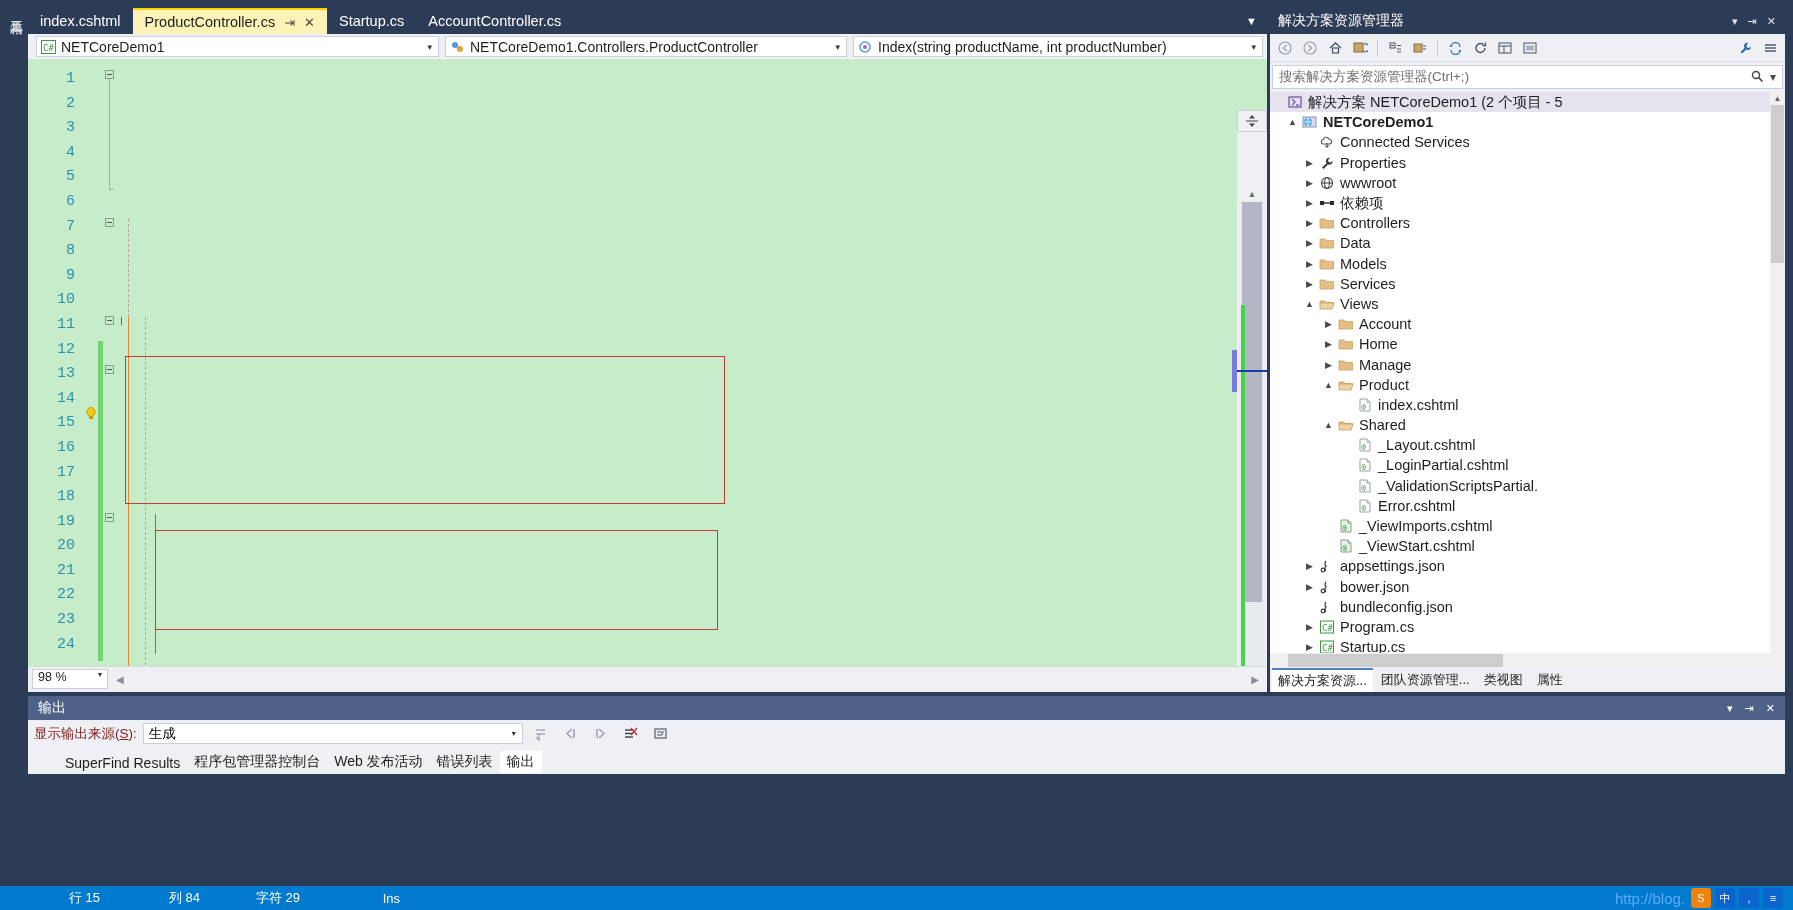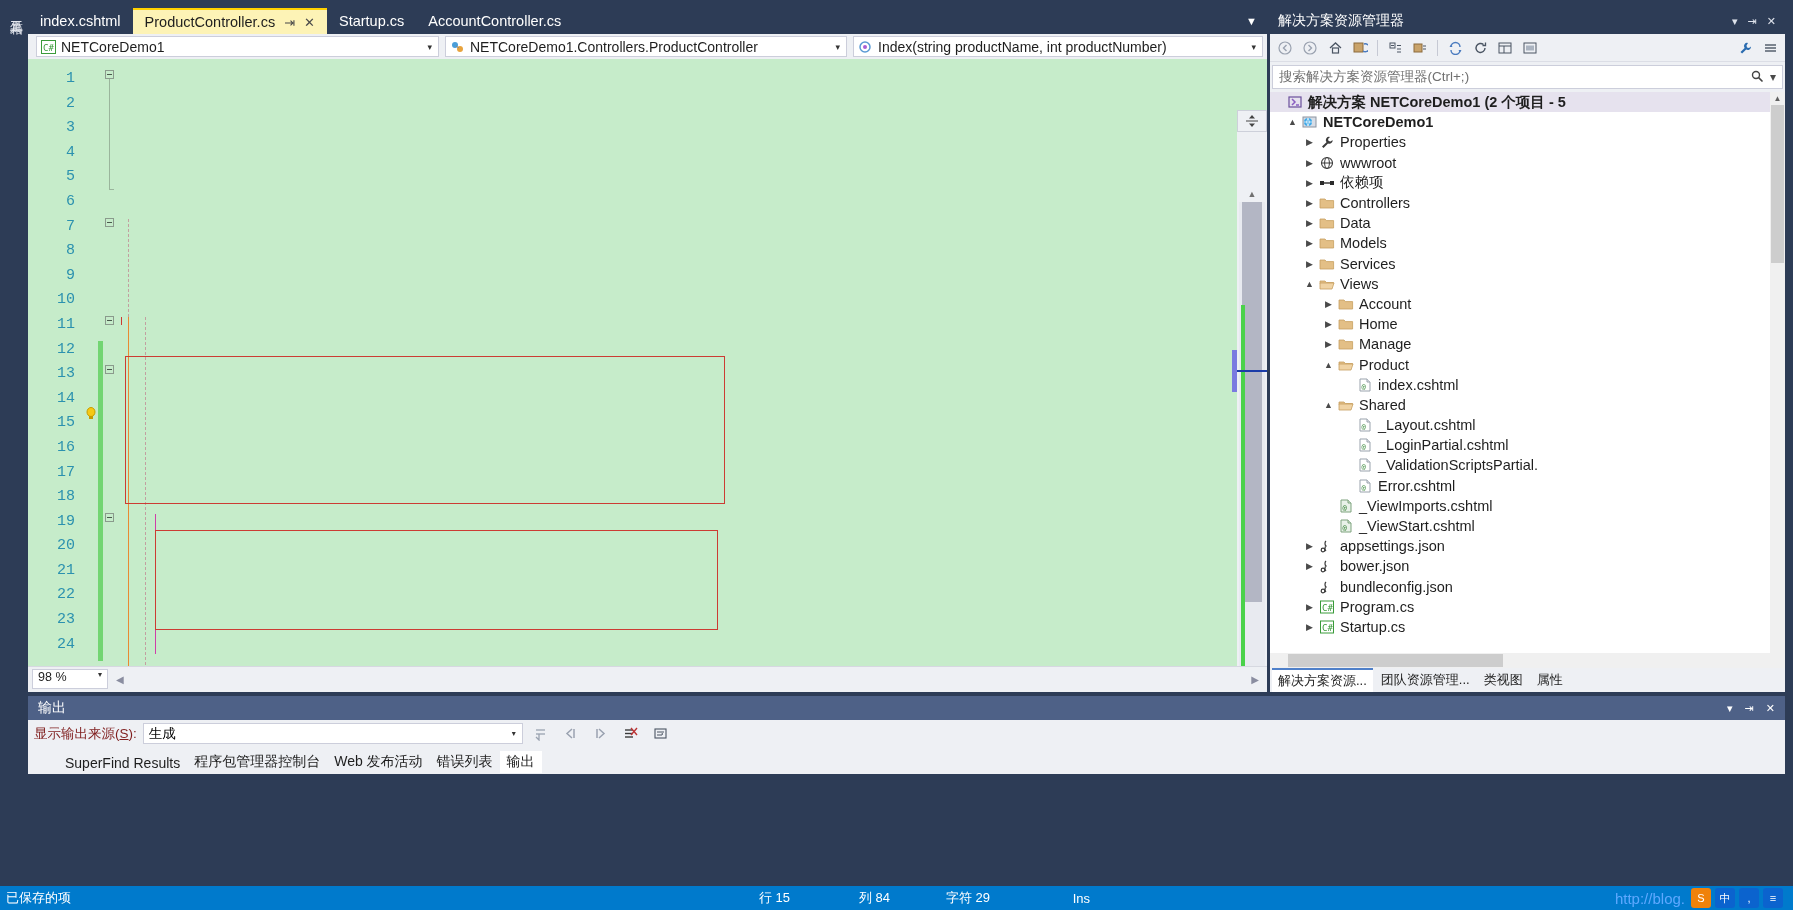--- a/index.html
+++ b/index.html
@@ -284,21 +284,21 @@
     overflow: hidden;
     position: relative;
     font-size: 14.5px;
     color: #1e1e1e;
   }
   .tnode {
     display: flex; align-items: center;
     height: 20.2px;
     white-space: nowrap;
   }
-  .tnode.solution { background: #e6e2ee; font-weight: bold; }
+  .tnode.solution { background: #e6e2ee; }
   .tw { width: 15px; display: inline-flex; justify-content: center; color: #4a4a4a; font-size: 9px; }
   .ticon { width: 20px; display: inline-flex; justify-content: center; align-items: center; }
   .tlabel { padding-left: 3px; }
   .tlabel.bold { font-weight: bold; }
   .se-vscroll {
     position: absolute; right: 0; top: 0; bottom: 0; width: 15px;
     background: #f0f0f0;
   }
   .se-vthumb { position: absolute; left: 1px; top: 13px; width: 13px; height: 158px; background: #cdcdcd; }
   .se-harrow { position: absolute; right: 1px; top: 0; width: 13px; height: 13px; color: #606060; font-size: 8px; display:flex; align-items:center; justify-content:center;}
@@ -706,20 +706,31 @@
         <span class="ticon">
           <svg width="16" height="14" viewBox="0 0 16 14">
               <rect x="1" y="2" width="13" height="10" fill="#d7dde6" stroke="#8b93a0"></rect>
               <circle cx="6" cy="7" r="4" fill="#3fa9e8"></circle>
               <path d="M2 7 h8 M6 3 a5 6 0 0 1 0 8 a5 6 0 0 1 0 -8" fill="none" stroke="#fff" stroke-width="0.7"></path>
             </svg>
         </span>
         <span class="tlabel bold">NETCoreDemo1</span>
       </div>
 
+      <div class="tnode" style="padding-left:32px">
+        <span class="tw"></span>
+        <span class="ticon">
+          <svg width="16" height="14" viewBox="0 0 16 14">
+              <path d="M4 9 a2.3 2.3 0 0 1 0.2 -4.5 a3 3 0 0 1 5.7 -0.4 a2.4 2.4 0 0 1 0.6 4.9 Z" fill="none" stroke="#4b5563" stroke-width="1.1"></path>
+              <line x1="8" y1="8" x2="8" y2="12" stroke="#4b5563" stroke-width="1.1"></line>
+              <path d="M6.4 10.6 L8 12.3 L9.6 10.6" fill="none" stroke="#4b5563" stroke-width="1.1"></path>
+            </svg>
+        </span>
+        <span class="tlabel">Connected Services</span>
+      </div>
 
       <div class="tnode" style="padding-left:32px">
         <span class="tw">▶</span>
         <span class="ticon">
           <svg width="16" height="14" viewBox="0 0 16 14">
               <path d="M11 2 a3.3 3.3 0 0 0 -3.5 5.2 L3 11.6 l1.5 1.4 L9 8.5 A3.3 3.3 0 0 0 13.6 5 L11.6 6.6 L9.6 6 L9 4 Z" fill="#3b3b3b"></path>
             </svg>
         </span>
         <span class="tlabel">Properties</span>
       </div>
@@ -1056,21 +1067,20 @@
     <div class="out-tabs">
       <div class="out-tab"><span>SuperFind Results</span></div>
       <div class="out-tab"><span>程序包管理器控制台</span></div>
       <div class="out-tab"><span>Web 发布活动</span></div>
       <div class="out-tab"><span>错误列表</span></div>
       <div class="out-tab active"><span>输出</span></div>
     </div>
   </div>
 
   <div class="statusbar">
-    <div class="st-saved">已保存的项</div>
     <div class="st-item">行 15</div>
     <div class="st-item">列 84</div>
     <div class="st-item">字符 29</div>
     <div class="st-item">Ins</div>
     <div class="st-url">
       <span>http://blog.</span>
       <span class="tray">
         <span class="chip orange">S</span>
         <span class="chip blue">中</span>
         <span class="chip blue">,</span>

